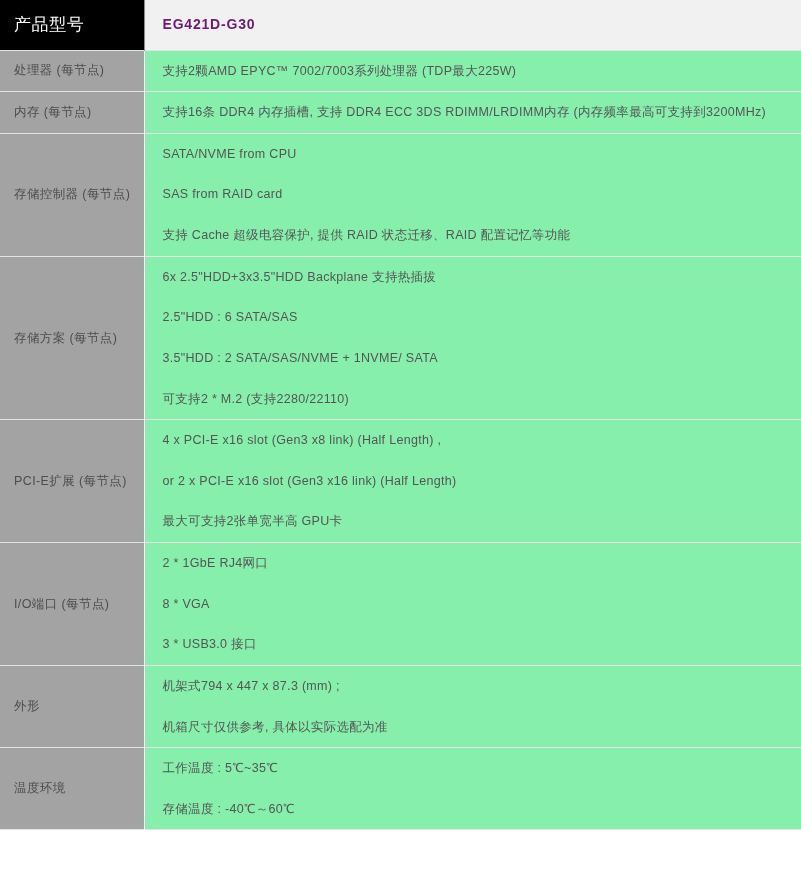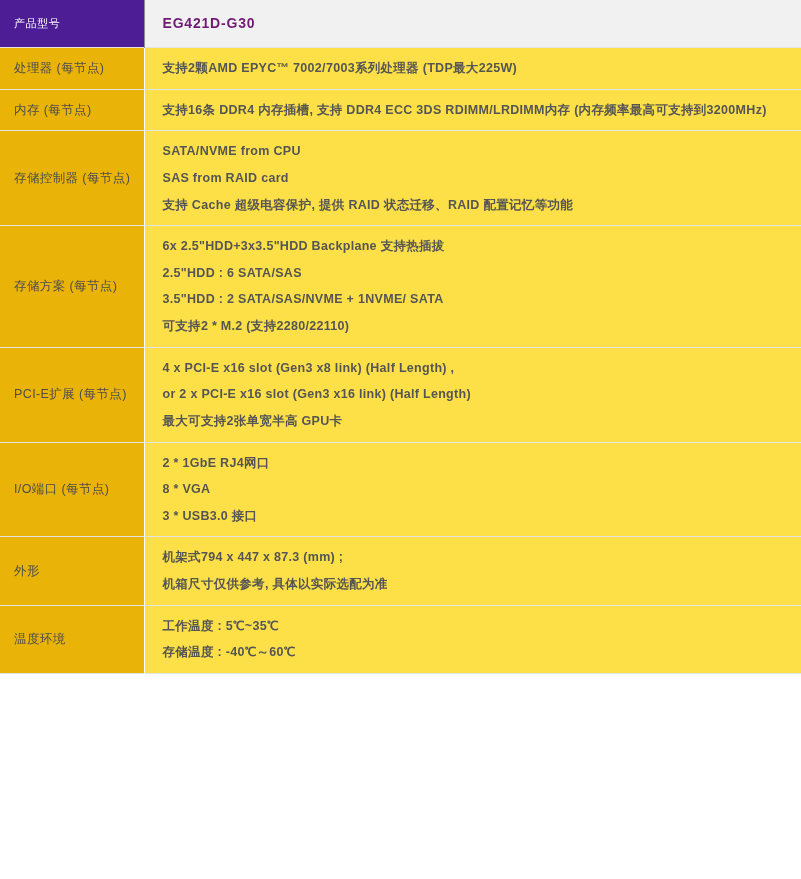--- a/index.html
+++ b/index.html
@@ -22,60 +22,59 @@
   table.spec-table col.label-col { width: 144px; }
   table.spec-table col.value-col { width: 657px; }
 
   tr.spec-row {
     border-bottom: 1px solid #e4e4e4;
   }
   tr.spec-row.header-row {
     border-bottom: 1px solid #e4e4e4;
   }
   td.spec-label {
-    background: #eab308;
+    background: #a3a3a3;
     vertical-align: middle;
     padding: 10px 0 10px 14px;
     font-size: 12.5px;
     color: #4d4d4d;
     letter-spacing: 0.4px;
     line-height: 1.5;
     border-right: 1px solid #ffffff;
   }
   td.spec-value {
-    background: #fde047;
+    background: #86efac;
     vertical-align: middle;
     padding: 10px 12px 10px 18px;
     font-size: 12.5px;
     color: #555555;
     letter-spacing: 0.3px;
     line-height: 1.65;
-    font-weight: bold;
   }
   tr.header-row td.spec-label {
-    background: #4c1d95;
+    background: #000000;
     color: #ffffff;
-    font-size: 11px;
+    font-size: 17px;
     letter-spacing: 0.6px;
     padding-top: 12px;
     padding-bottom: 12px;
     border-right: 1px solid #8d8d8d;
     margin-left: 38px;
   }
   tr.header-row td.spec-value {
     background: #f1f1f1;
     color: #701a75;
     font-size: 14px;
     font-weight: bold;
     letter-spacing: 0.8px;
     padding-top: 12px;
     padding-bottom: 12px;
   }
   .line { display: block; }
-  .line + .line { margin-top: 6px; }
+  .line + .line { margin-top: 20px; }
 </style>
 </head>
 <body>
 
 <table class="spec-table">
   <colgroup>
     <col class="label-col">
     <col class="value-col">
   </colgroup>
   <tbody>

